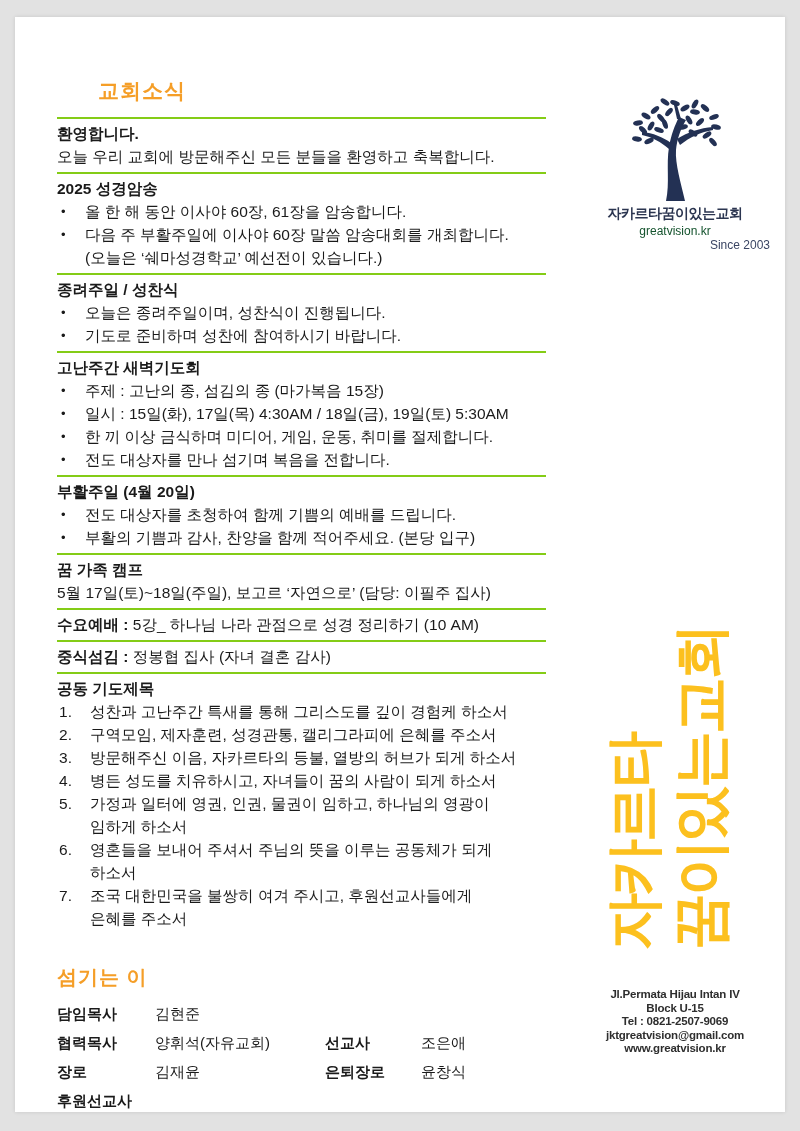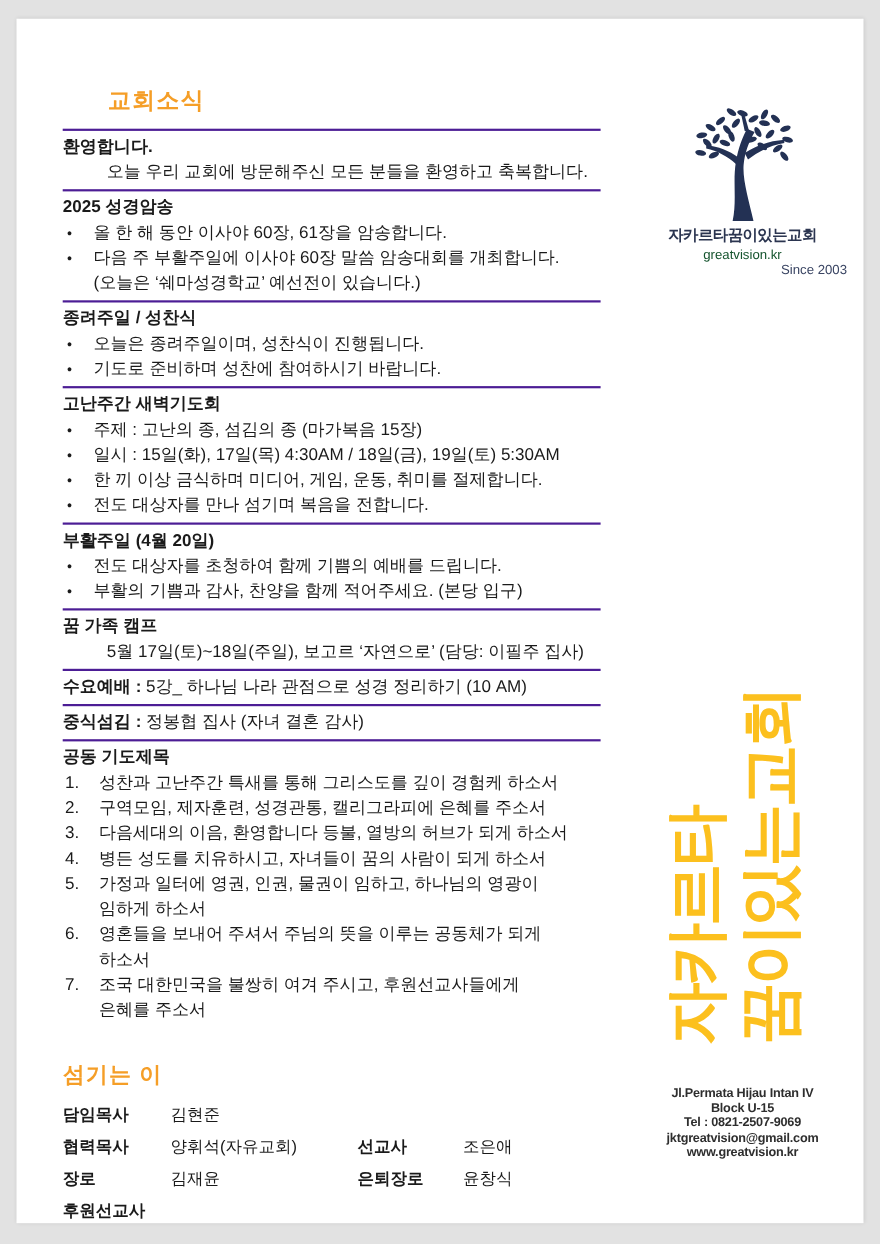--- a/index.html
+++ b/index.html
@@ -19,27 +19,27 @@
   }
   
   .main-col {
     position:absolute; left:42px; top:60px; width:489px;
   }
   .doc-title {
     font-size:21px; font-weight:bold; color:#F59E27;
     margin-bottom:12px; letter-spacing:1px;margin-left:41px;
   }
   .section {
-    border-top:2px solid #4c1d95;
+    border-top:2px solid #84cc16;
     padding:3px 0 4px 0;
     font-size:15.5px; line-height:23px;
   }
   .section:last-of-type { border-bottom:2px solid #4d4d4d; }
   .sec-heading { font-weight:bold; }
-  .sec-body { white-space:pre-line;margin-left:40px; }
+  .sec-body { white-space:pre-line; }
   ul.bullets, ol.numbered { list-style:none; }
   ul.bullets li {
     position:relative; padding-left:28px; white-space:pre-line;
   }
   ul.bullets li::before {
     content:"•"; position:absolute; left:4px; top:0; font-size:13px;
   }
   ol.numbered { counter-reset:pr; }
   ol.numbered li {
     position:relative; padding-left:33px; white-space:pre-line;
@@ -150,21 +150,21 @@
     <div class="section inline-line">
       <span class="lbl">중식섬김 :</span>
       <span>정봉협 집사 (자녀 결혼 감사)</span>
     </div>
 
     <div class="section">
       <div class="sec-heading">공동 기도제목</div>
       <ol class="numbered">
         <li>성찬과 고난주간 특새를 통해 그리스도를 깊이 경험케 하소서</li>
         <li>구역모임, 제자훈련, 성경관통, 캘리그라피에 은혜를 주소서</li>
-        <li>다음세대의 이음, 환영합니다 등불, 열방의 허브가 되게 하소서</li>
+        <li>방문해주신 이음, 자카르타의 등불, 열방의 허브가 되게 하소서</li>
         <li>병든 성도를 치유하시고, 자녀들이 꿈의 사람이 되게 하소서</li>
         <li>가정과 일터에 영권, 인권, 물권이 임하고, 하나님의 영광이
 임하게 하소서</li>
         <li>영혼들을 보내어 주셔서 주님의 뜻을 이루는 공동체가 되게
 하소서</li>
         <li>조국 대한민국을 불쌍히 여겨 주시고, 후원선교사들에게
 은혜를 주소서</li>
       </ol>
     </div>
 

